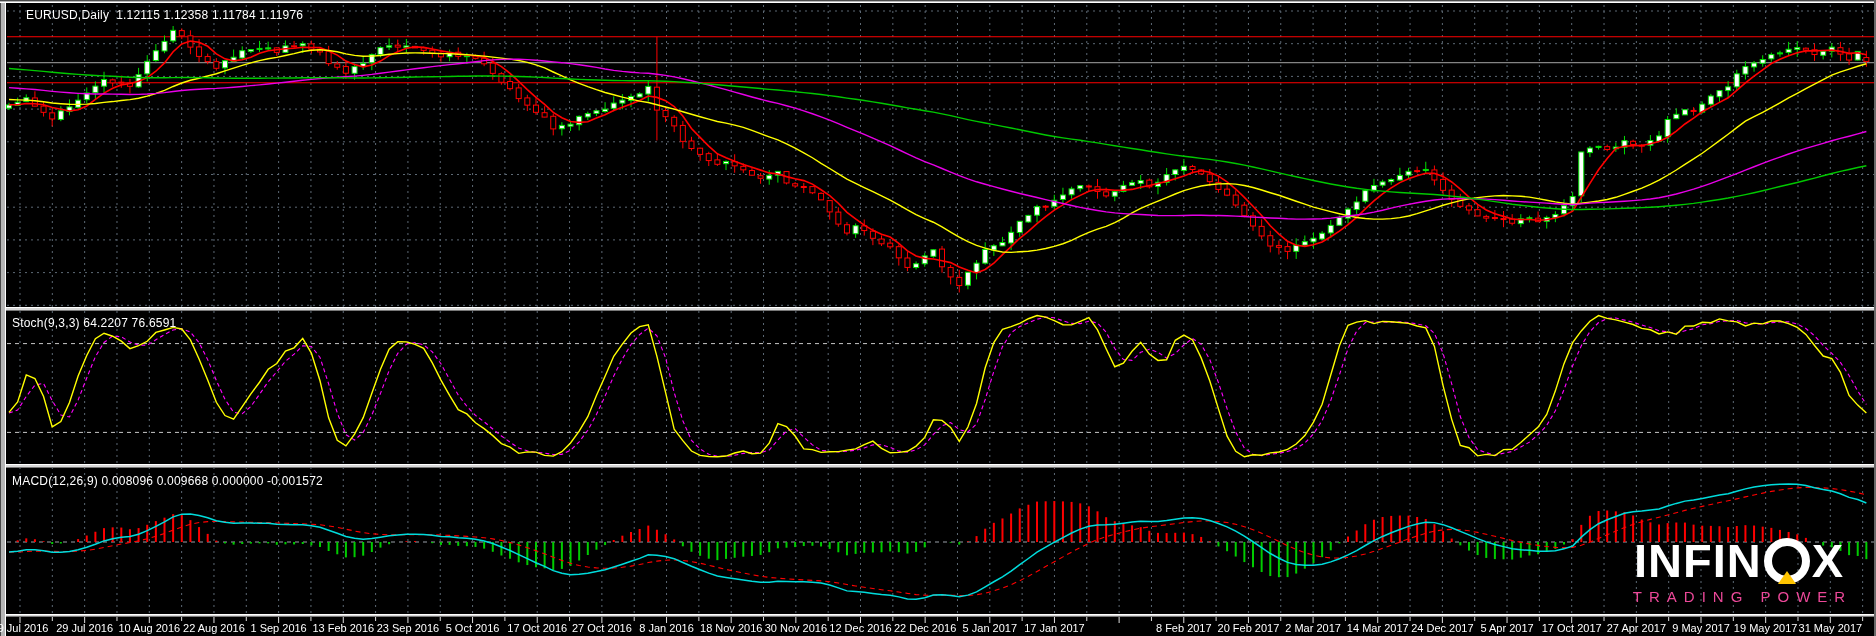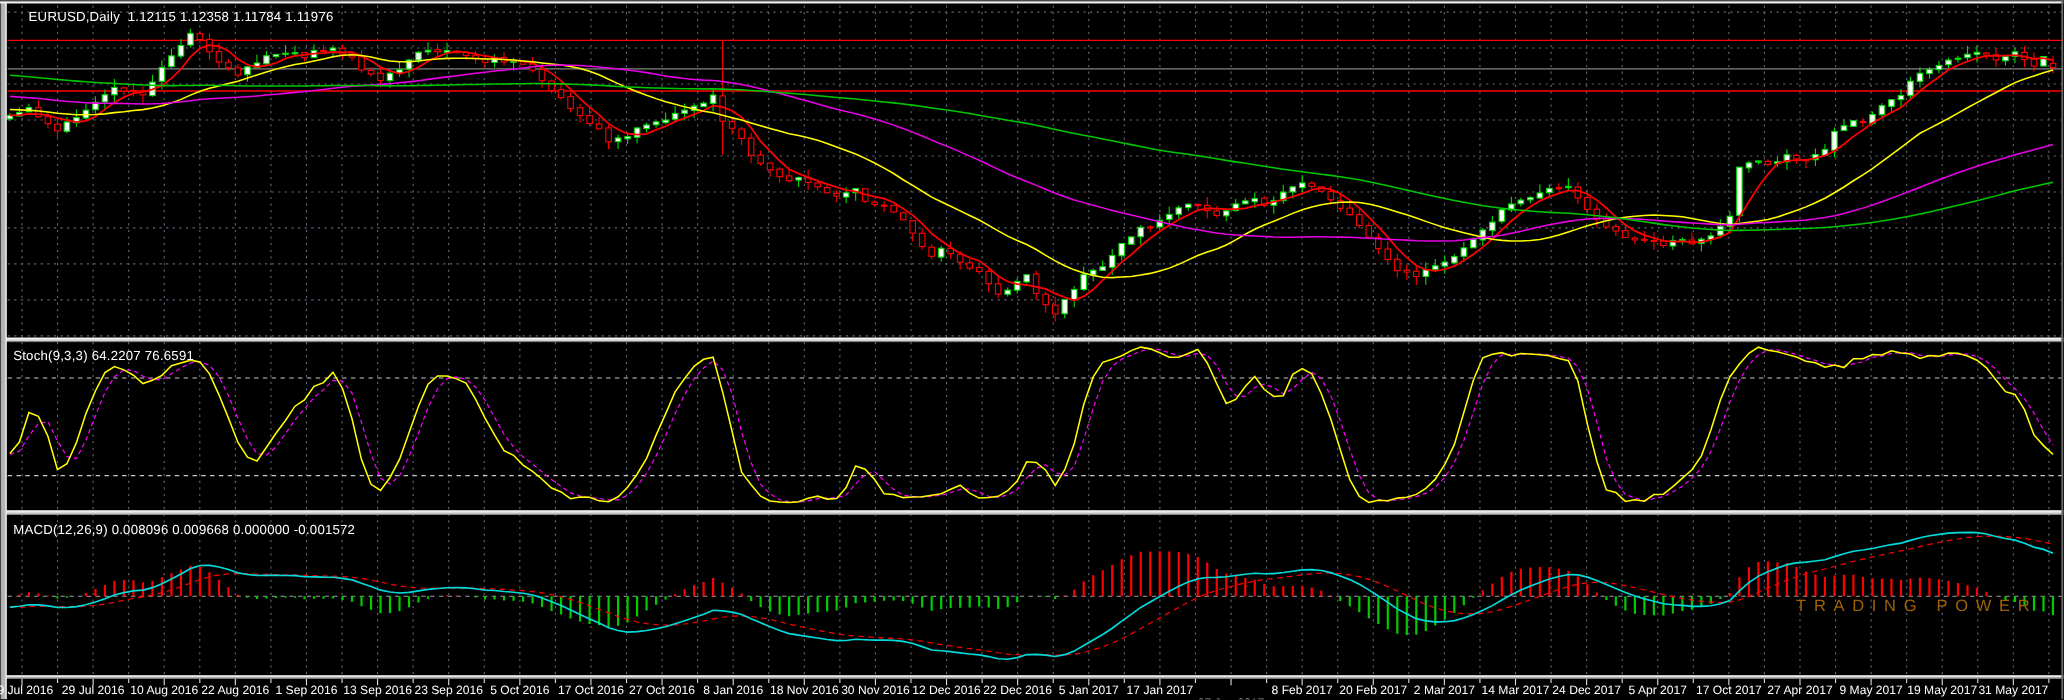--- a/index.html
+++ b/index.html
@@ -15,21 +15,21 @@
   #title-label{left:26px;top:8px;}
   #stoch-label{left:12px;top:316px;}
   #macd-label{left:12px;top:474px;}
   #time-axis{position:absolute;left:0;top:620px;width:1876px;height:16px;}
   .date-label{position:absolute;transform:translateX(-50%);color:#fff;font-size:11px;white-space:nowrap;top:2px;}
   #logo{position:absolute;left:1614px;top:538px;width:250px;text-align:center;color:#fff;}
   #logo-word{font-size:47px;font-weight:700;letter-spacing:1px;line-height:46px;display:flex;align-items:center;justify-content:center;}
   .o-ring{position:relative;display:inline-block;width:30px;height:30px;border:8px solid #fff;border-radius:50%;margin:0 2px;}
   .o-tri{position:absolute;left:50%;bottom:-8px;transform:translateX(-50%);width:0;height:0;
          border-left:9px solid transparent;border-right:9px solid transparent;border-bottom:13px solid #ffc400;}
-  #logo-sub{font-size:15px;letter-spacing:7px;color:#a16207;margin-top:4px;padding-left:7px;}
+  #logo-sub{font-size:15px;letter-spacing:7px;color:#ec4899;margin-top:4px;padding-left:7px;}
 </style>
 </head>
 <body>
 
 <div id="win">
   <svg id="chart-svg" width="1876" height="636">
       <defs>
         <clipPath id="clipMain">
           <rect x="0" y="5" width="1876" height="301"></rect>
         </clipPath>
@@ -859,21 +859,21 @@
   <div id="title-label" class="ind-label">EURUSD,Daily  1.12115 1.12358 1.11784 1.11976</div>
   <div id="stoch-label" class="ind-label">Stoch(9,3,3) 64.2207 76.6591</div>
   <div id="macd-label" class="ind-label">MACD(12,26,9) 0.008096 0.009668 0.000000 -0.001572</div>
 
   <div id="time-axis">
       <span class="date-label" style="left: 20px;">19 Jul 2016</span>
       <span class="date-label" style="left: 84.655px;">29 Jul 2016</span>
       <span class="date-label" style="left: 149.31px;">10 Aug 2016</span>
       <span class="date-label" style="left: 213.965px;">22 Aug 2016</span>
       <span class="date-label" style="left: 278.62px; text-align: right;">1 Sep 2016</span>
-      <span class="date-label" style="left: 343.275px;">13 Sep 2016</span>
+      <span class="date-label" style="left: 343.275px;">13 Feb 2016</span>
       <span class="date-label" style="left: 407.93px;">23 Sep 2016</span>
       <span class="date-label" style="left: 472.585px;">5 Oct 2016</span>
       <span class="date-label" style="left: 537.24px;">17 Oct 2016</span>
       <span class="date-label" style="left: 601.895px;">27 Oct 2016</span>
       <span class="date-label" style="left: 666.55px;">8 Jan 2016</span>
       <span class="date-label" style="left: 731.205px;">18 Nov 2016</span>
       <span class="date-label" style="left: 795.86px;">30 Nov 2016</span>
       <span class="date-label" style="left: 860.515px;">12 Dec 2016</span>
       <span class="date-label" style="left: 925.17px;">22 Dec 2016</span>
       <span class="date-label" style="left: 989.825px;">5 Jan 2017</span>
@@ -886,15 +886,22 @@
       <span class="date-label" style="left: 1442.41px;">24 Dec 2017</span>
       <span class="date-label" style="left: 1507.07px;">5 Apr 2017</span>
       <span class="date-label" style="left: 1571.72px;">17 Oct 2017</span>
       <span class="date-label" style="left: 1636.38px;">27 Apr 2017</span>
       <span class="date-label" style="left: 1701.03px;">9 May 2017</span>
       <span class="date-label" style="left: 1765.68px;">19 May 2017</span>
       <span class="date-label" style="left: 1830.34px;">31 May 2017</span>
     </div>
 
   <div id="logo">
+    <div id="logo-word">
+        <span>INFIN</span>
+        <span class="o-ring">
+          <span class="o-tri" style="border-bottom-color: rgb(255, 196, 0);"></span>
+        </span>
+        <span>X</span>
+      </div>
     <div id="logo-sub">TRADING POWER</div>
   </div>
 </div>
 
 </body></html>

